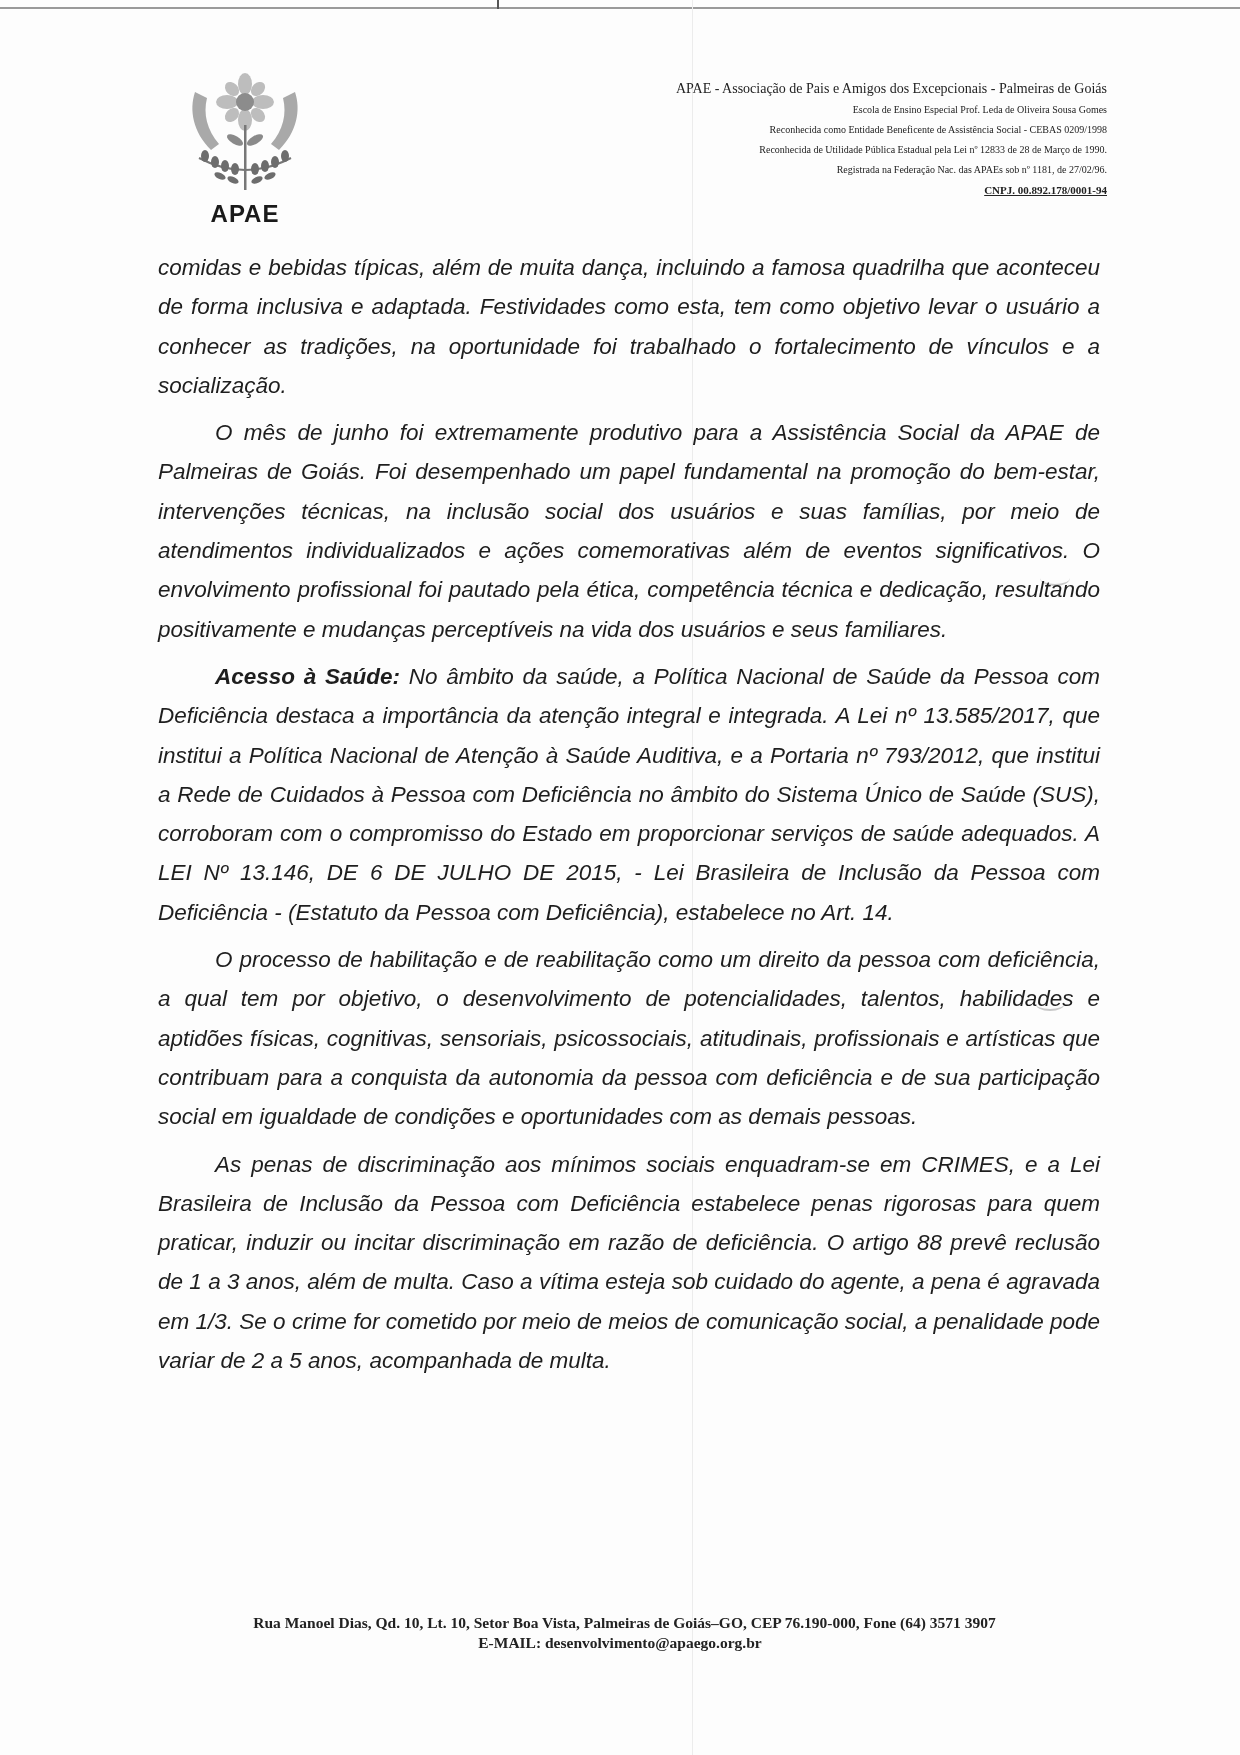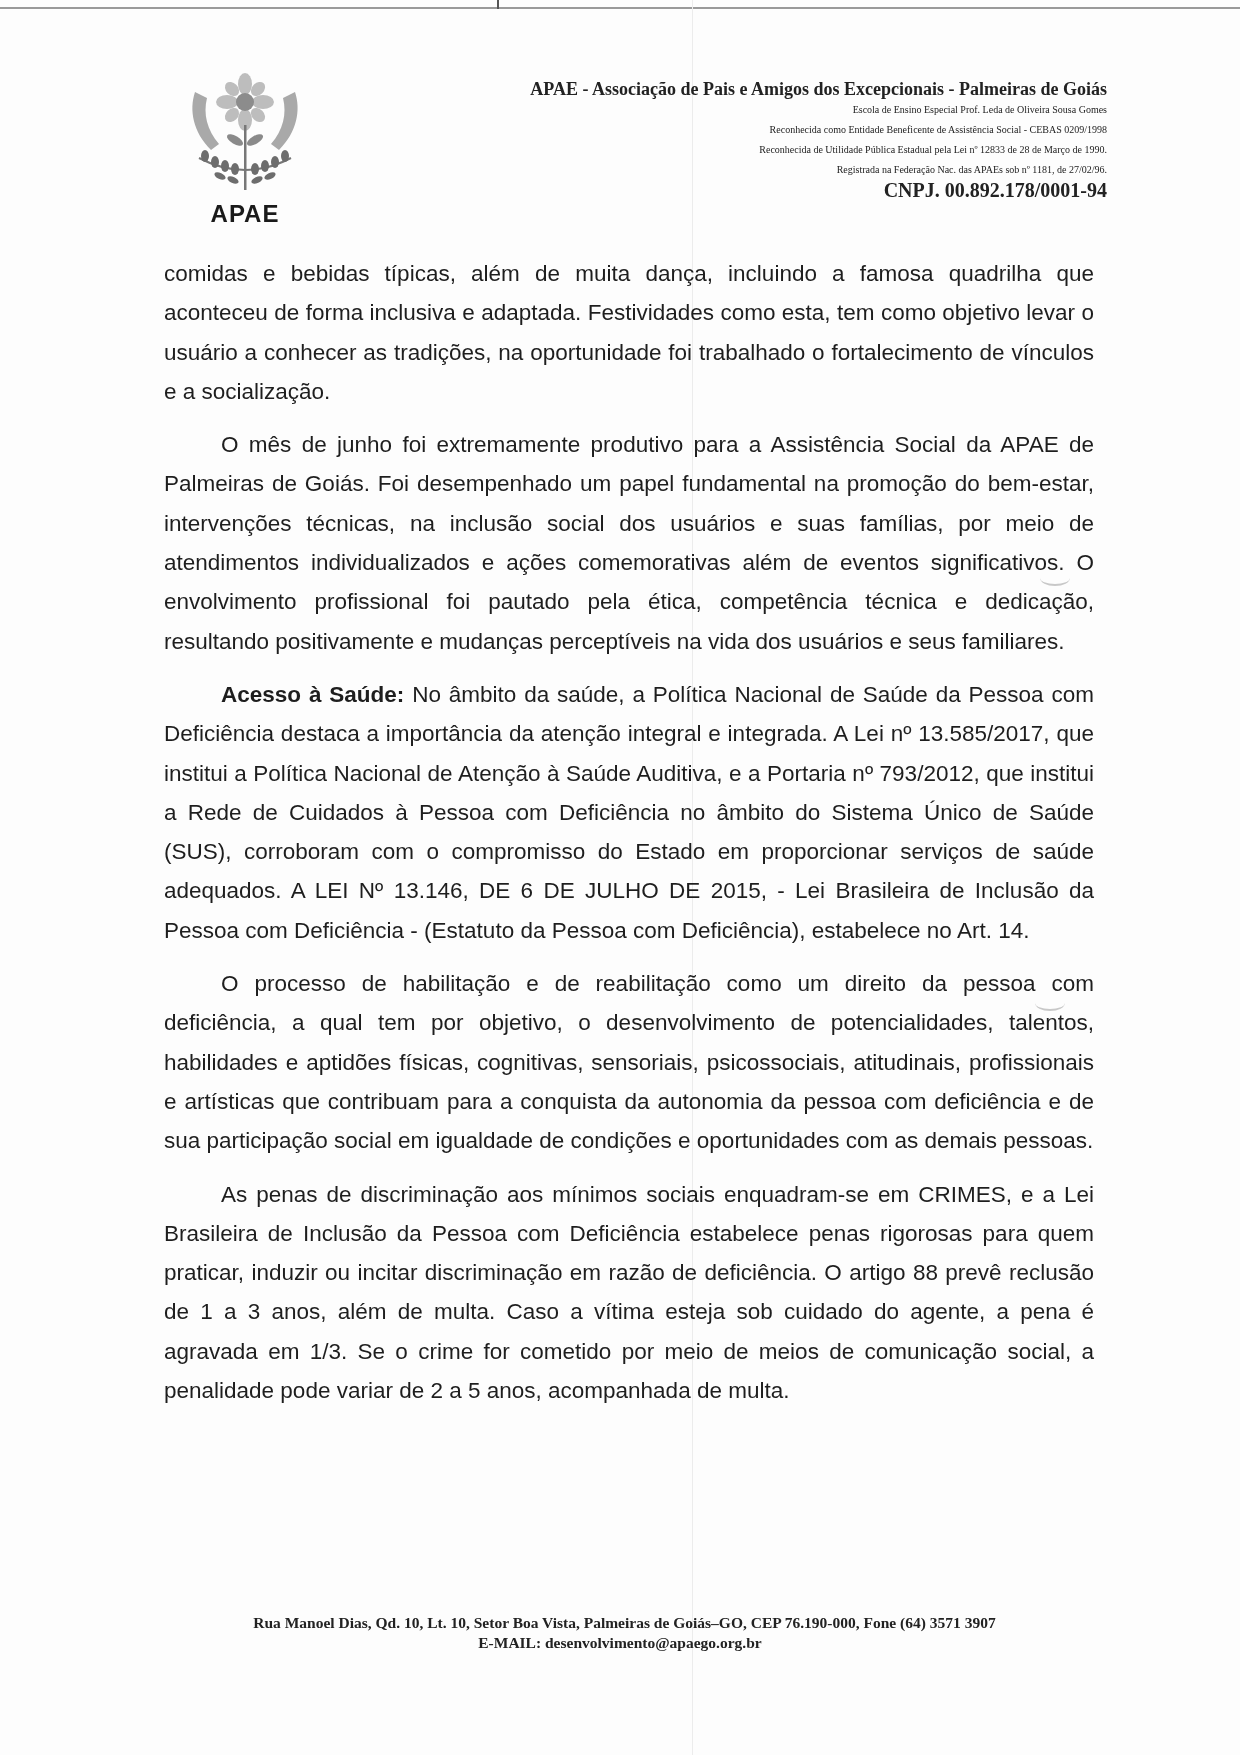--- a/index.html
+++ b/index.html
@@ -67,46 +67,48 @@
     }
     .letterhead {
       position: absolute;
       right: 133px;
       top: 78px;
       text-align: right;
       font-family: "Liberation Serif", serif;
       color: #222;
     }
     .letterhead .org {
-      font-size: 18px;
-      font-weight: bold;
+      font-size: 14px;
+      font-weight: normal;
       line-height: 22px;
     }
     .letterhead .line {
       font-size: 10px;
       line-height: 20px;
     }
     .letterhead .cnpj {
-      font-size: 20px;
+      font-size: 11px;
       font-weight: bold;
       line-height: 21px;
+      text-decoration: underline;
     }
     .body-text {
       position: absolute;
       left: 150px;
       top: 240px;
       width: 958px;
       font-family: "Liberation Sans", sans-serif;
       font-size: 22.5px;
       line-height: 39.3px;
       color: #1e1e1e;
       text-align: justify;
     }
     .body-text p {
-      margin: 14px;
+      margin: 8px;
+      font-style: italic;
     }
     .body-text p.indent {
       text-indent: 57px;
     }
     .body-text .bold {
       font-weight: bold;
     }
     .footer {
       position: absolute;
       left: 0;

